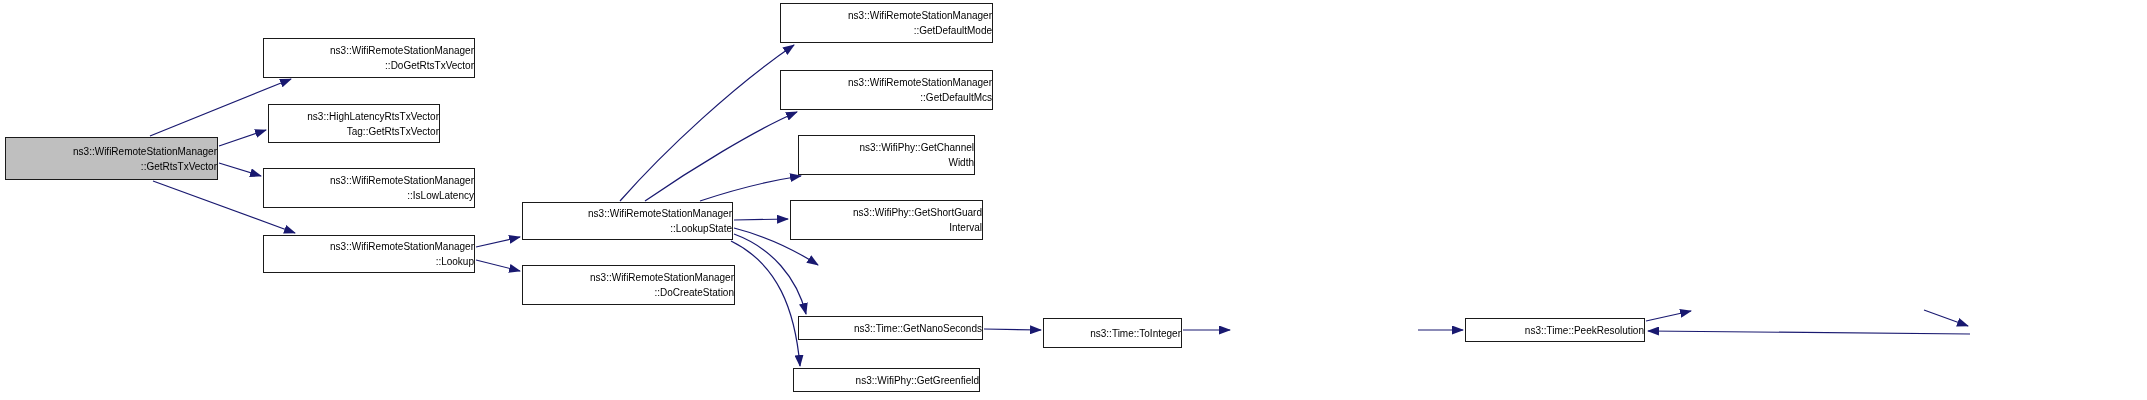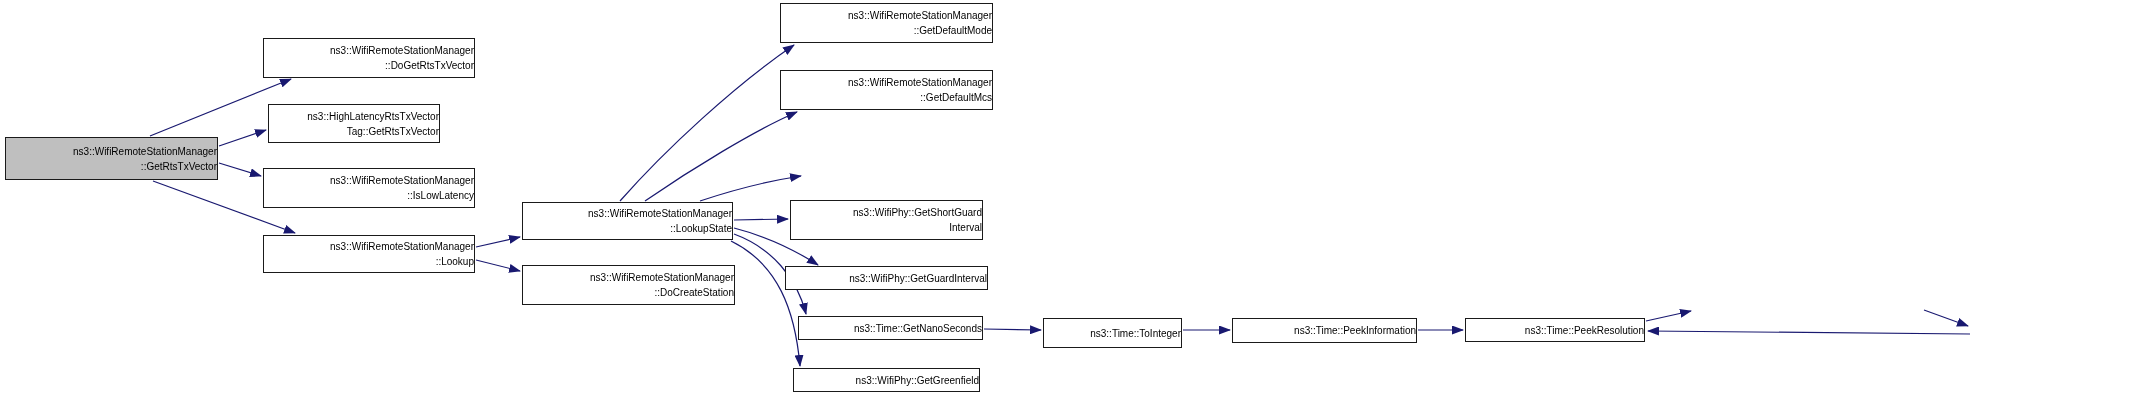--- a/index.html
+++ b/index.html
@@ -84,36 +84,34 @@
     <div>::DoCreateStation</div>
   </div>
   <div class="node" style="left:780px;top:3px;width:213px;height:40px">
     <div>ns3::WifiRemoteStationManager</div>
     <div>::GetDefaultMode</div>
   </div>
   <div class="node" style="left:780px;top:70px;width:213px;height:40px">
     <div>ns3::WifiRemoteStationManager</div>
     <div>::GetDefaultMcs</div>
   </div>
+  <div class="node" style="left:798px;top:135px;width:177px;height:40px">
+    <div>ns3::WifiPhy::GetChannel</div>
+    <div>Width</div>
+  </div>
   <div class="node" style="left:790px;top:200px;width:193px;height:40px">
     <div>ns3::WifiPhy::GetShortGuard</div>
     <div>Interval</div>
-  </div>
-  <div class="node" style="left:785px;top:266px;width:203px;height:24px">
-    <div>ns3::WifiPhy::GetGuardInterval</div>
   </div>
   <div class="node" style="left:798px;top:316px;width:185px;height:24px">
     <div>ns3::Time::GetNanoSeconds</div>
   </div>
   <div class="node" style="left:793px;top:368px;width:187px;height:24px">
     <div>ns3::WifiPhy::GetGreenfield</div>
   </div>
   <div class="node" style="left:1043px;top:318px;width:139px;height:30px">
     <div>ns3::Time::ToInteger</div>
   </div>
-  <div class="node" style="left:1232px;top:318px;width:185px;height:25px">
-    <div>ns3::Time::PeekInformation</div>
-  </div>
   <div class="node" style="left:1465px;top:318px;width:180px;height:24px">
     <div>ns3::Time::PeekResolution</div>
   </div>
 
 </div>
 
 </body></html>

